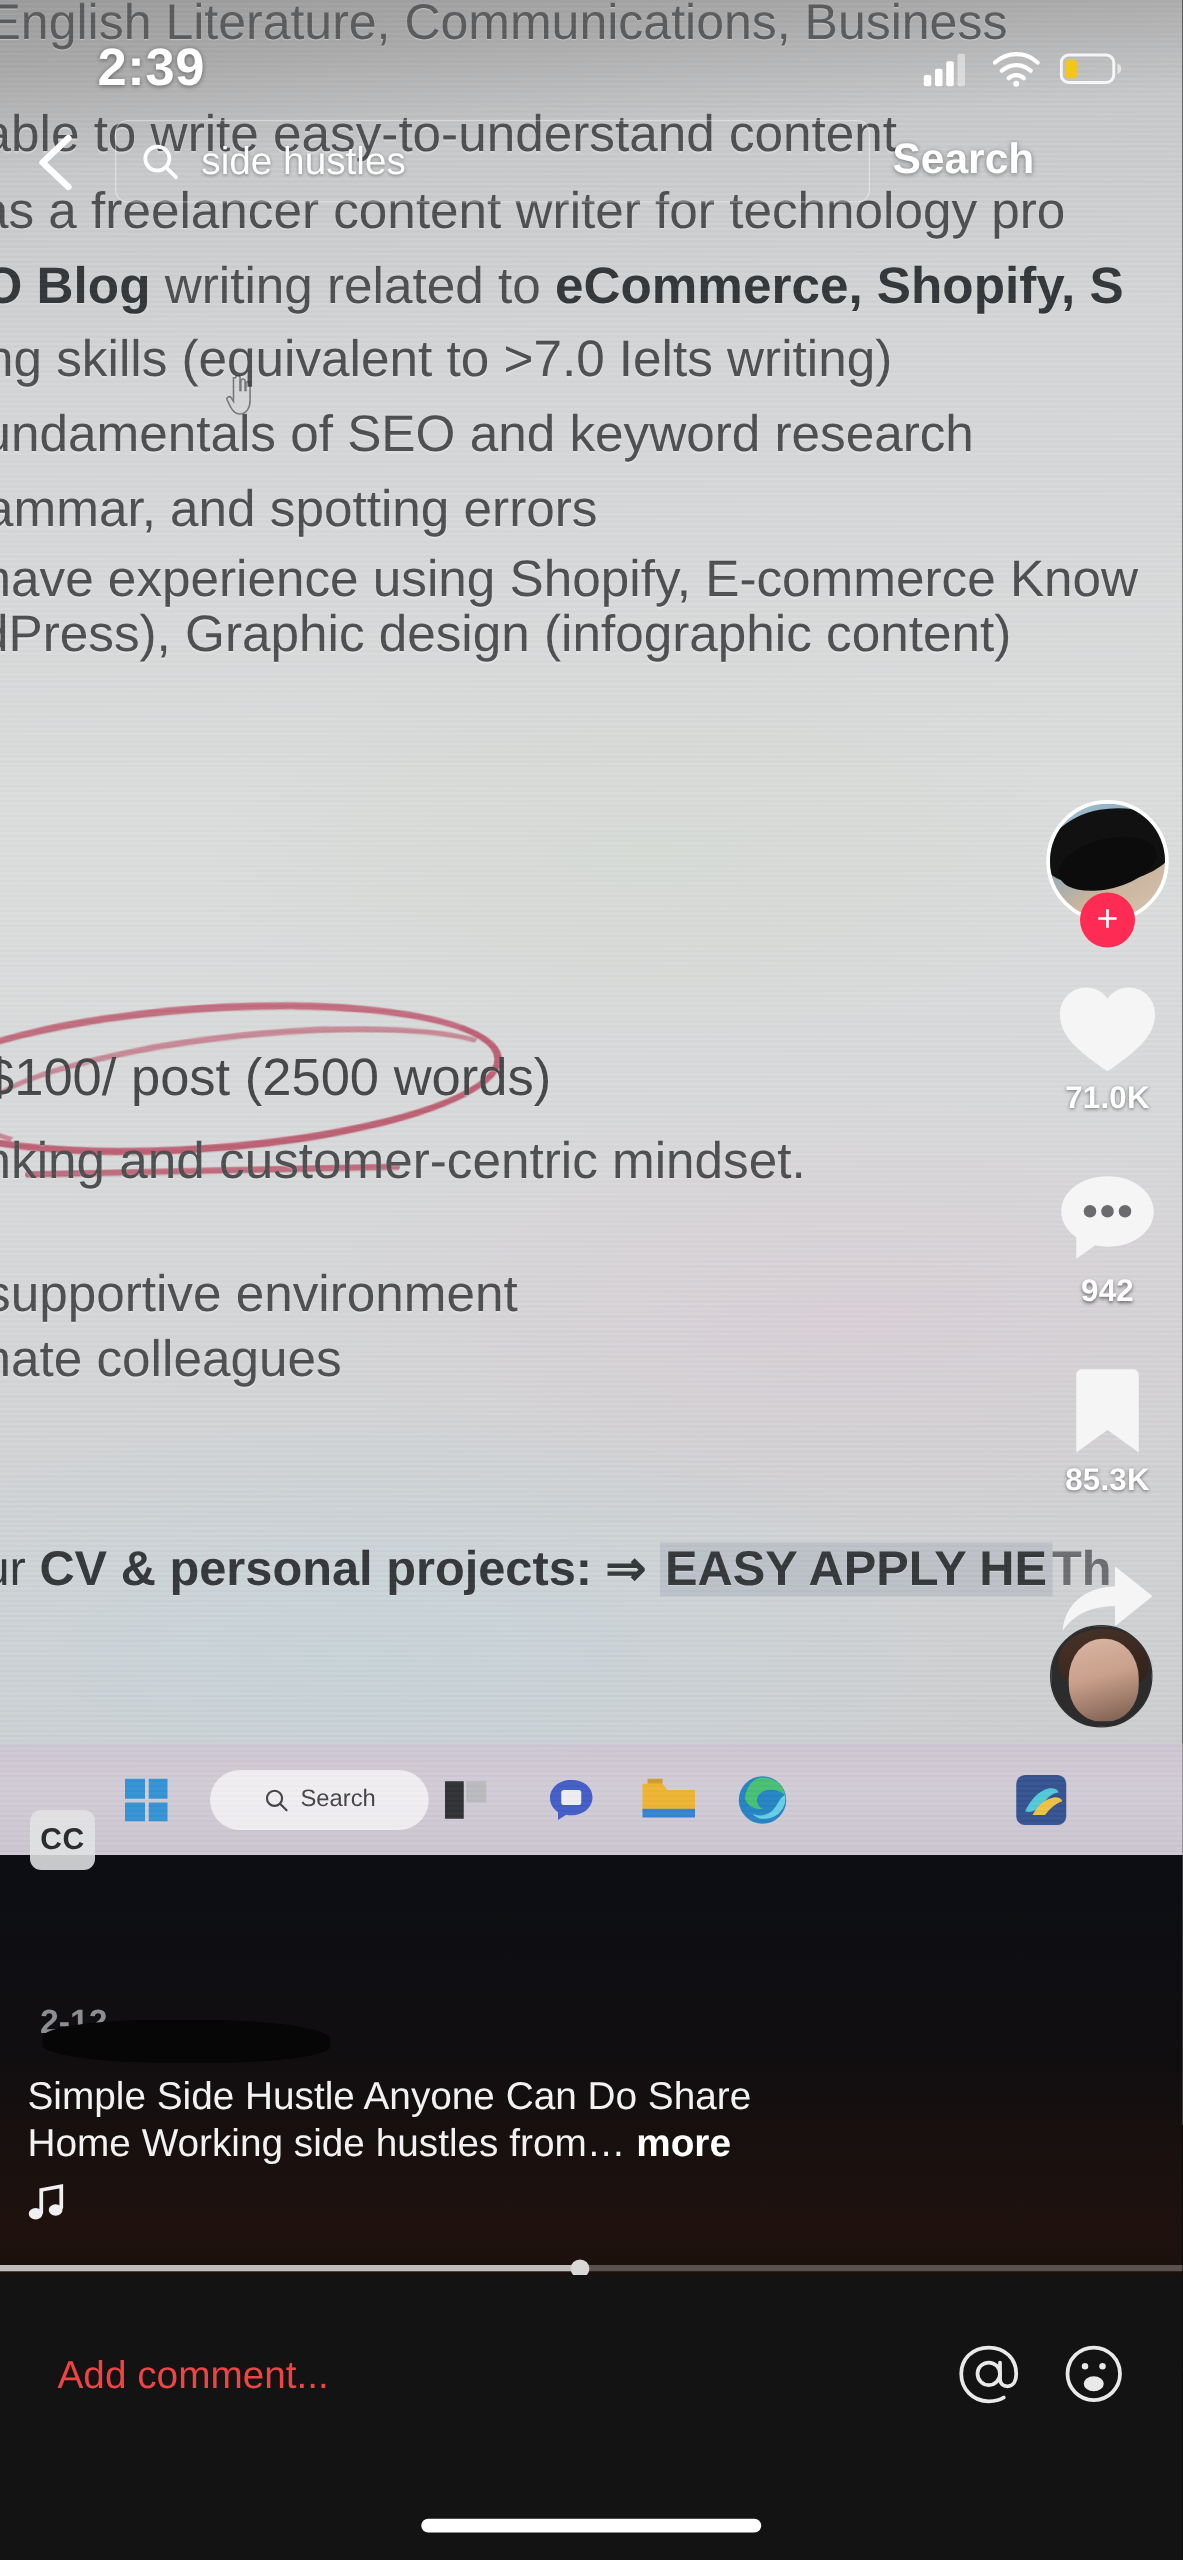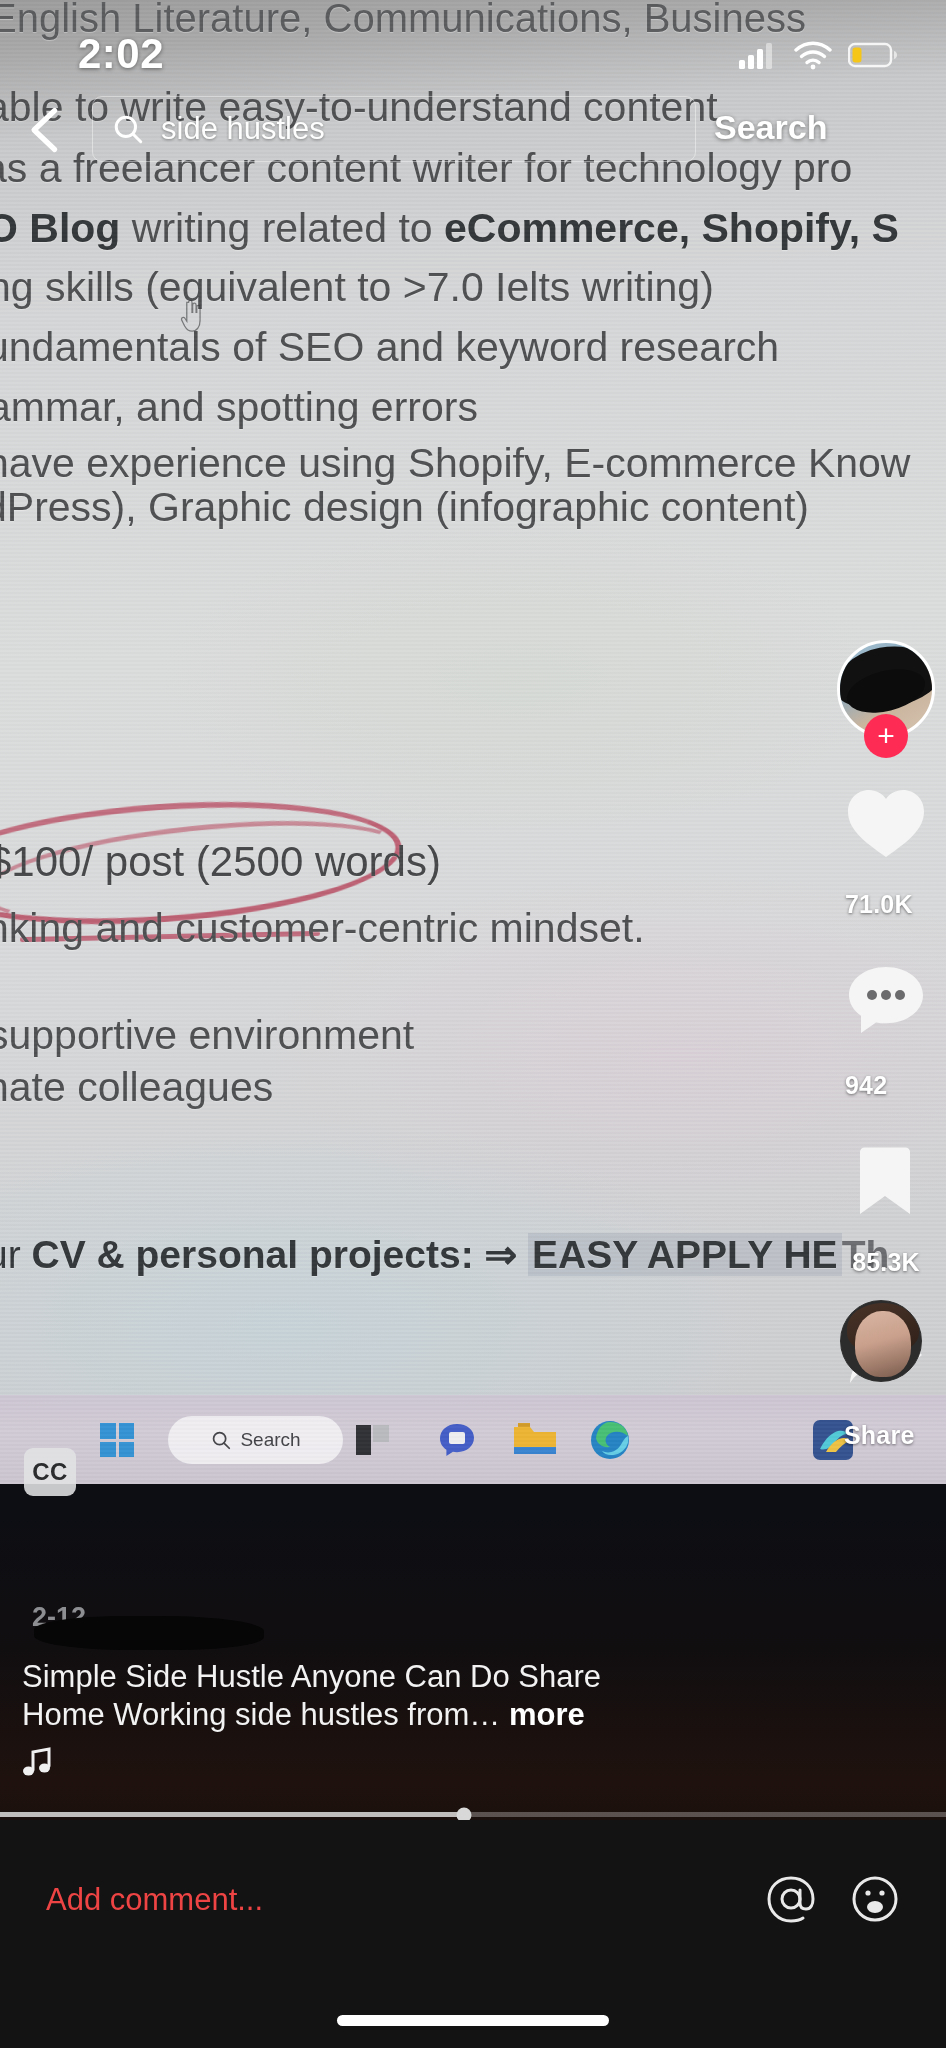--- a/index.html
+++ b/index.html
@@ -74,21 +74,21 @@
     background:rgba(255,255,255,.72);
     display:flex; align-items:center; justify-content:center; gap:8px;
     color:#3b3b3f; font-size:19px;
   }
   
   .winlogo{ display:grid; grid-template-columns:1fr 1fr; grid-template-rows:1fr 1fr; gap:3px; width:34px; height:34px; }
   .winlogo i{ background:#2a8fd4; display:block; }
 
   
   #rail { position:absolute; right:0; top:640px; width:120px; display:flex; flex-direction:column; align-items:center; }
-  .rail-item { display:flex; flex-direction:column; align-items:flex-start;gap:26px; }
+  .rail-item { display:flex; flex-direction:column; align-items:center; }
   .rail-count { color:#fff; font-size:25px; font-weight:700; margin-top:4px;
                 text-shadow:0 1px 3px rgba(0,0,0,.5); letter-spacing:.2px; }
 
   
   #avatar-wrap { position:relative; width:98px; height:98px; margin-bottom:48px; }
   #avatar {
     width:98px; height:98px; border-radius:50%; border:3px solid #fff; overflow:hidden; position:relative;
     background:linear-gradient(150deg,#a8c4d4 0%, #8aa9bd 35%, #c9b49e 65%, #d8c6b0 100%);
   }
   #avatar .scribble{
@@ -383,21 +383,21 @@
           <circle cx="32" cy="19" r="2.6" fill="#e9e9ea"></circle>
           <ellipse cx="25" cy="33" rx="8" ry="6" fill="#e9e9ea"></ellipse>
         </svg>
       </span>
     </div>
   </div>
 
   <div id="home-ind"></div>
 
   <div id="statusbar">
-    <div id="clock">2:02</div>
+    <div id="clock">2:39</div>
     <div id="status-right">
       <svg width="40" height="30" viewBox="0 0 40 30">
         <rect x="1" y="20" width="6" height="9" rx="1.6" fill="#fff"></rect>
         <rect x="10" y="15" width="6" height="14" rx="1.6" fill="#fff"></rect>
         <rect x="19" y="9" width="6" height="20" rx="1.6" fill="#fff"></rect>
         <rect x="28" y="3" width="6" height="26" rx="1.6" fill="#fff" opacity=".45"></rect>
       </svg>
       <svg width="38" height="30" viewBox="0 0 38 30">
         <path d="M2 10C7 5.6 13 3.2 19 3.2S31 5.6 36 10" fill="none" stroke="#fff" stroke-width="3.4" stroke-linecap="round"></path>
         <path d="M7.5 16.5C11 13.5 15 12 19 12s8 1.5 11.5 4.5" fill="none" stroke="#fff" stroke-width="3.4" stroke-linecap="round"></path>

